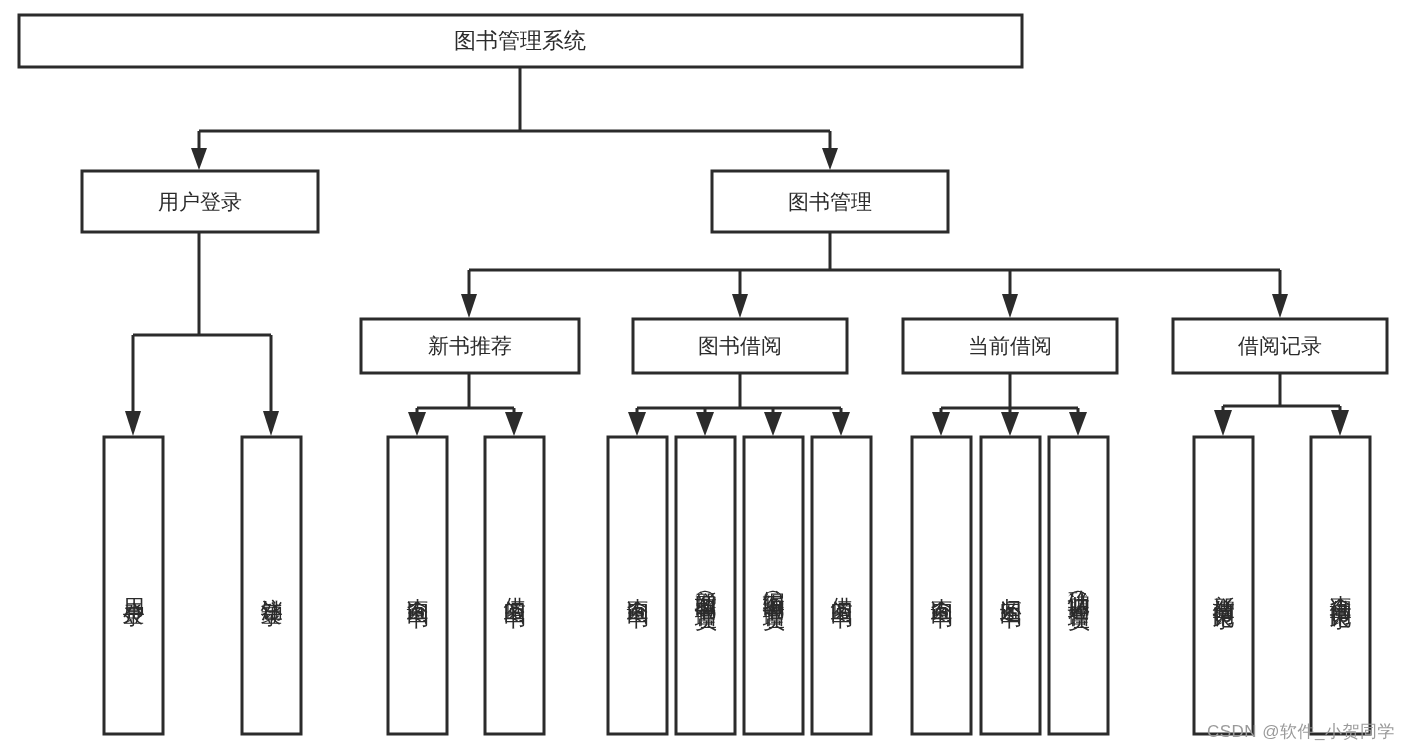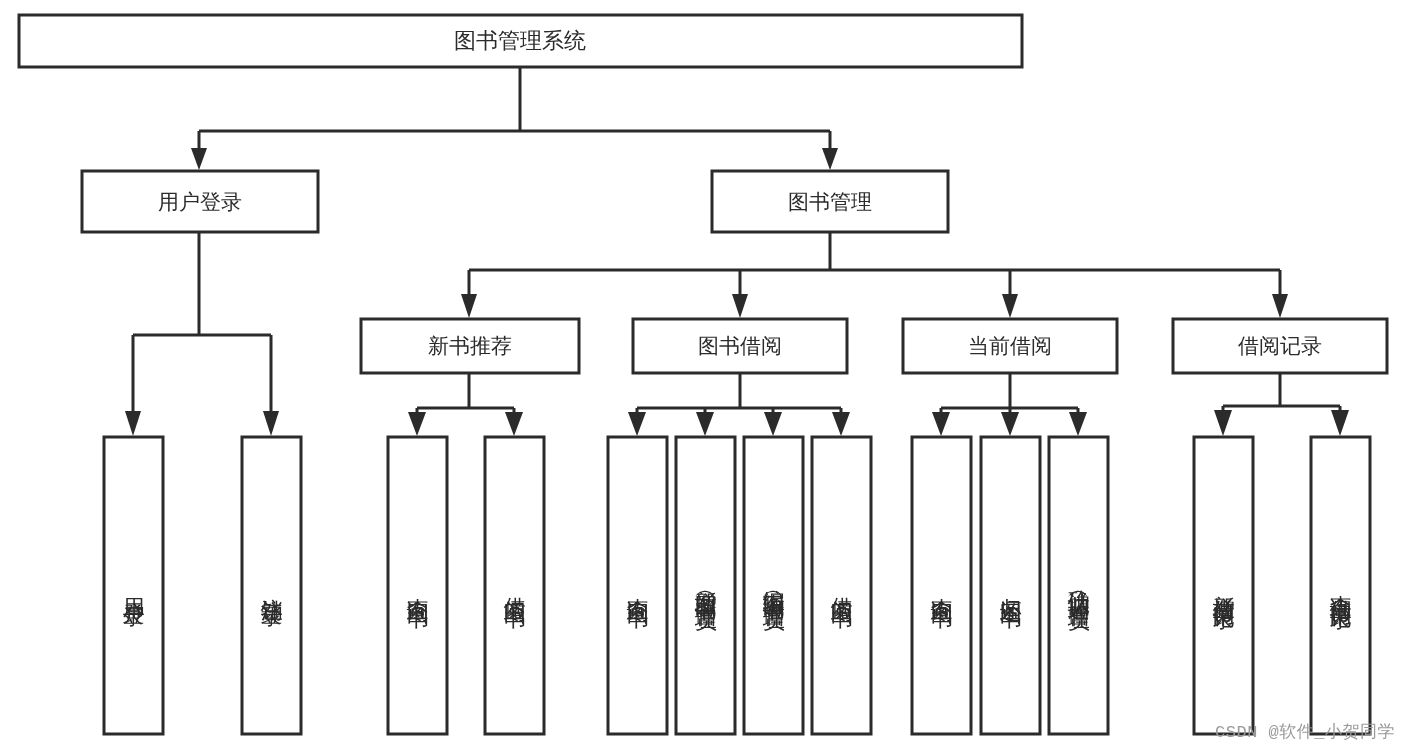--- a/index.html
+++ b/index.html
@@ -56,21 +56,21 @@
     line-height:1.12;
     letter-spacing:3px;
     color:#2b2b2b;
     white-space:nowrap;
     text-align:center;
   }
   #watermark{
     position:absolute;
     right:10px;
     bottom:4px;
-    font-family:Liberation Mono, monospace;
+    font-family:Liberation Sans, sans-serif;
     font-size:17px;
     color:#9a9a9a;
     letter-spacing:0.5px;
     pointer-events:none;
     user-select:none;
   }
 </style>
 </head>
 <body>
 

